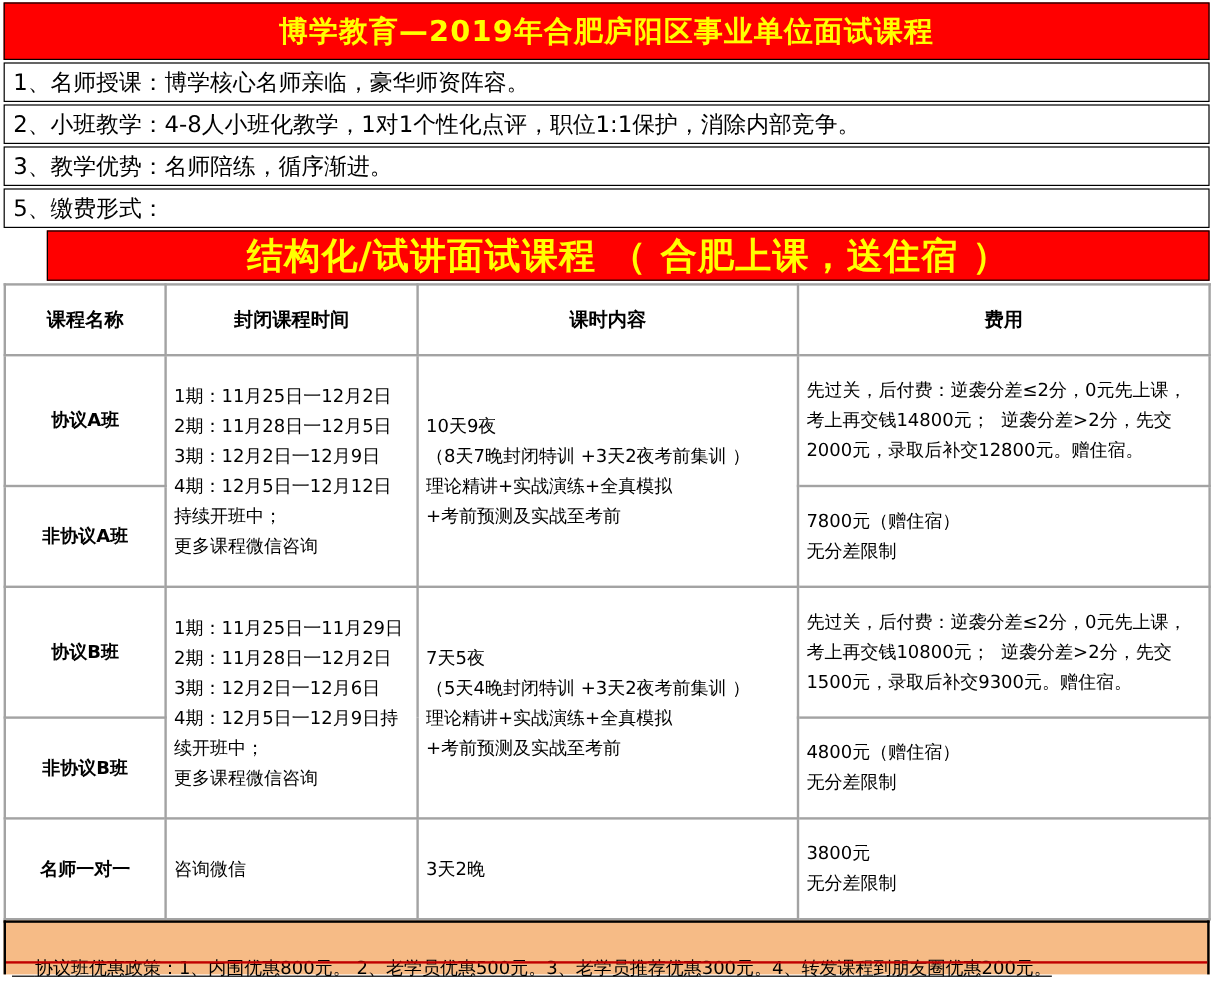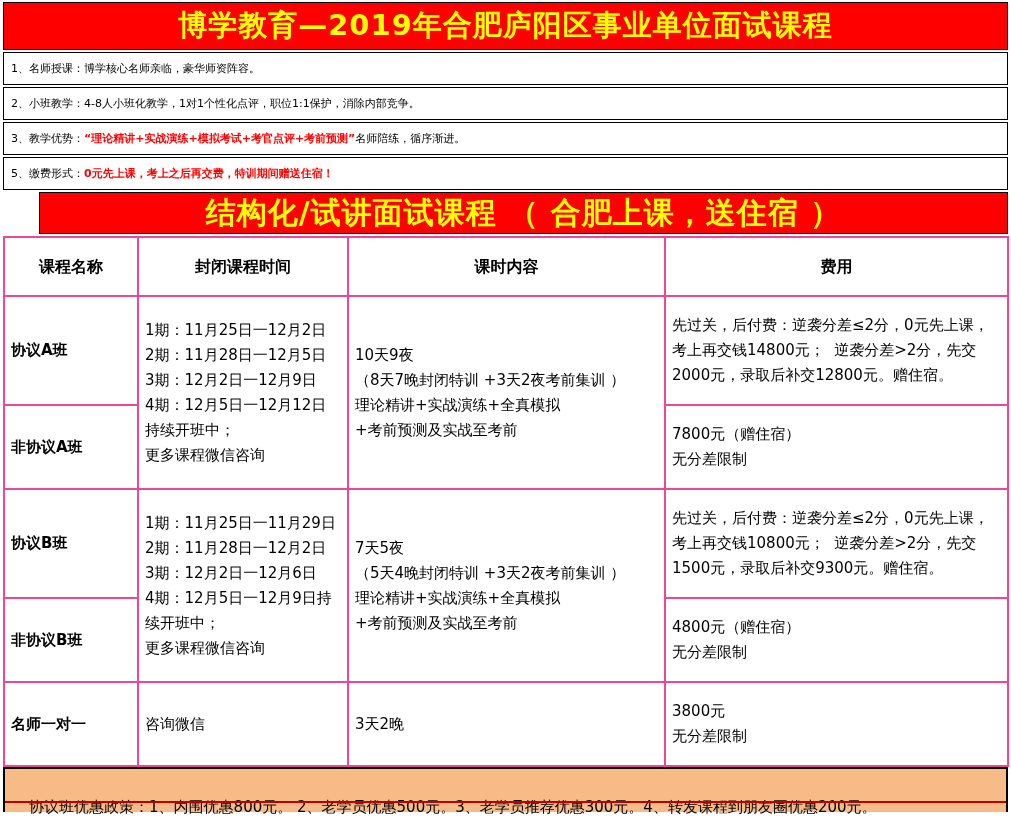--- a/index.html
+++ b/index.html
@@ -15,55 +15,55 @@
   .banner {
     background: #FF0000;
     border: 1px solid #000000;
     color: #FFFF00;
     font-weight: bold;
     display: flex; align-items: center; justify-content: center;
     text-align: center;
     margin-bottom: 2px;
     letter-spacing: 1px;
   }
-  .banner1 { height: 46px; font-size: 29px; }
+  .banner1 { height: 46px; font-size: 24px; }
   .banner2 { height: 40px; font-size: 30px; margin-left: 36px; }
 
   .feature {
     height: 31px;
     border: 1px solid #000000;
     margin-bottom: 2px;
     display: flex; align-items: center;
     padding: 0 7px;
-    font-size: 11px;
+    font-size: 19px;
     white-space: pre-wrap;
     overflow: hidden;
   }
   .feature .red { color: #FF0000; font-weight: bold; }
 
   table.course {
     border-collapse: collapse;
     table-layout: fixed;
     width: 1004px;
   }
   table.course th, table.course td {
-    border: 2px solid #ec4899;
+    border: 2px solid #a3a3a3;
     font-size: 15px;
     line-height: 25px;
     padding: 16px 6px;
     box-sizing: border-box;
     overflow: hidden;
     margin-left: 35px;
   }
   table.course th {
     font-size: 16px; font-weight: bold;
     height: 42px; text-align: center;
   }
   td.name-cell {
-    font-weight: bold; font-size: 17px; 
+    font-weight: bold; font-size: 17px; text-align: center;
   }
   td.pre { white-space: pre-wrap; }
   td.center { text-align: left; }
   td.left { text-align: left; border-radius: 25px; }
   td.schedule-cell { padding-left: 7px; }
   td.fee-protocol { padding: 4px 8px; }
   tr.row-tall > td { height: 81px; }
   tr.row-tall2 > td { height: 80px; }
   tr.row-last > td { height: 73px; }
 
@@ -71,20 +71,21 @@
     margin-top: 0;
     background: #F6BB86;
     border: 2px solid #000000;
     border-bottom: none;
     height: 45px;
     box-sizing: border-box;
     position: relative;
     font-size: 15px;
     padding: 11px 5px 0 5px;
     white-space: pre-wrap;
+    text-decoration: underline;
   }
   .footer-rule {
     position: absolute;
     left: 0; right: 0; bottom: 9px;
     height: 2px;
     background: #C00000;
   }
 </style>
 </head>
 <body>
@@ -96,24 +97,24 @@
   </div>
 
   <div>
     <div class="feature">
       <span>1、名师授课：博学核心名师亲临，豪华师资阵容。</span><span class="red"></span><span></span>
     </div>
     <div class="feature">
       <span>2、小班教学：4-8人小班化教学，1对1个性化点评，职位1:1保护，消除内部竞争。</span><span class="red"></span><span></span>
     </div>
     <div class="feature">
-      <span>3、教学优势：</span><span class="red">“理论精讲+实战演练+模拟考试+考官点评+考前预测”</span><span>名师陪练，循序渐进。</span>
+      <span>3、教学优势：</span><span>名师陪练，循序渐进。</span>
     </div>
     <div class="feature">
-      <span>5、缴费形式：</span><span class="red">0元先上课，考上之后再交费，特训期间赠送住宿！</span><span></span>
+      <span>5、缴费形式：</span><span></span>
     </div>
   </div>
 
   <div class="banner banner2">
     <span>结构化/试讲面试课程 （ 合肥上课，送住宿 ）</span>
   </div>
 
   <table class="course">
     <colgroup>
       <col style="width:134px">

